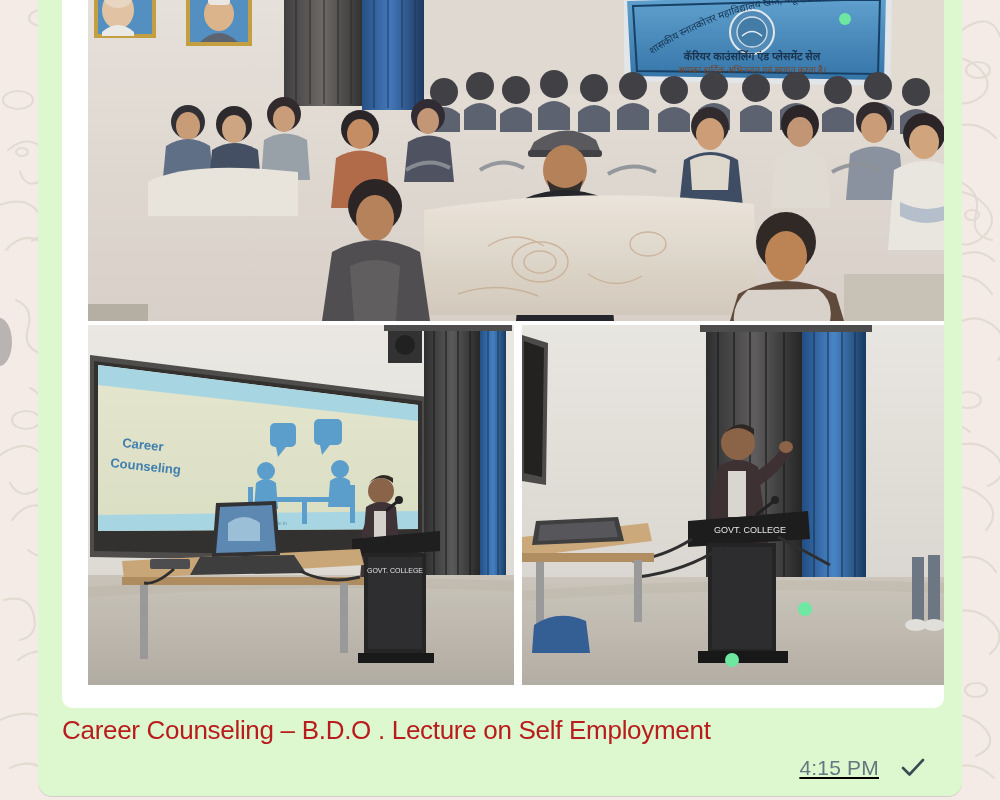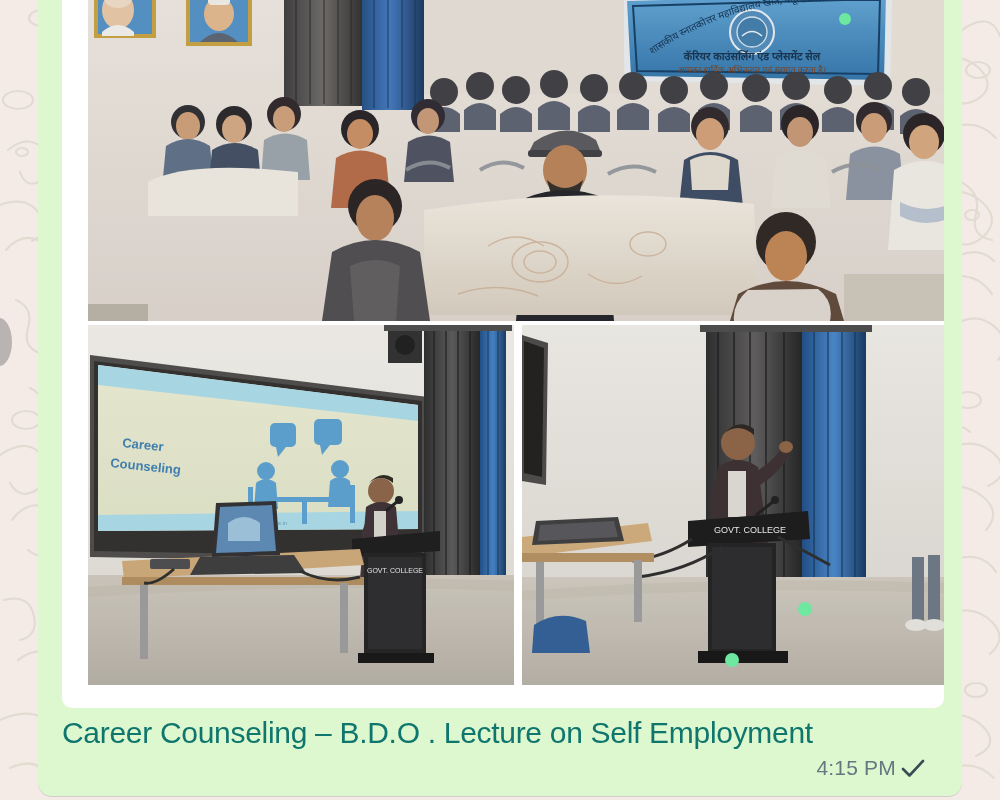--- a/index.html
+++ b/index.html
@@ -80,34 +80,35 @@
   .photo svg { display: block; width: 100%; height: 100%; }
 
   
   #caption-block {
     position: absolute;
     left: 24px;
     top: 742px;
     width: 882px;
   }
   #caption-text {
-    font-size: 30px;
+    font-size: 26px;
     line-height: 1.13;
-    color: #0f766e;
+    color: #b91c1c;
     letter-spacing: -0.3px;
     max-width: 760px;
     word-wrap: break-word;
   }
   #meta-row {
     position: absolute;
     right: 18px;
     top: 40px;
     display: flex;
-    align-items: center;
-    gap: 4px;
+    align-items: flex-start;
+    gap: 21px;
+    text-decoration: underline;
   }
   #message-time {
     font-size: 21px;
     color: #667781;
     letter-spacing: 0.2px;
   }
   #status-tick { width: 26px; height: 22px; }
 
   
   .marker-dot {

